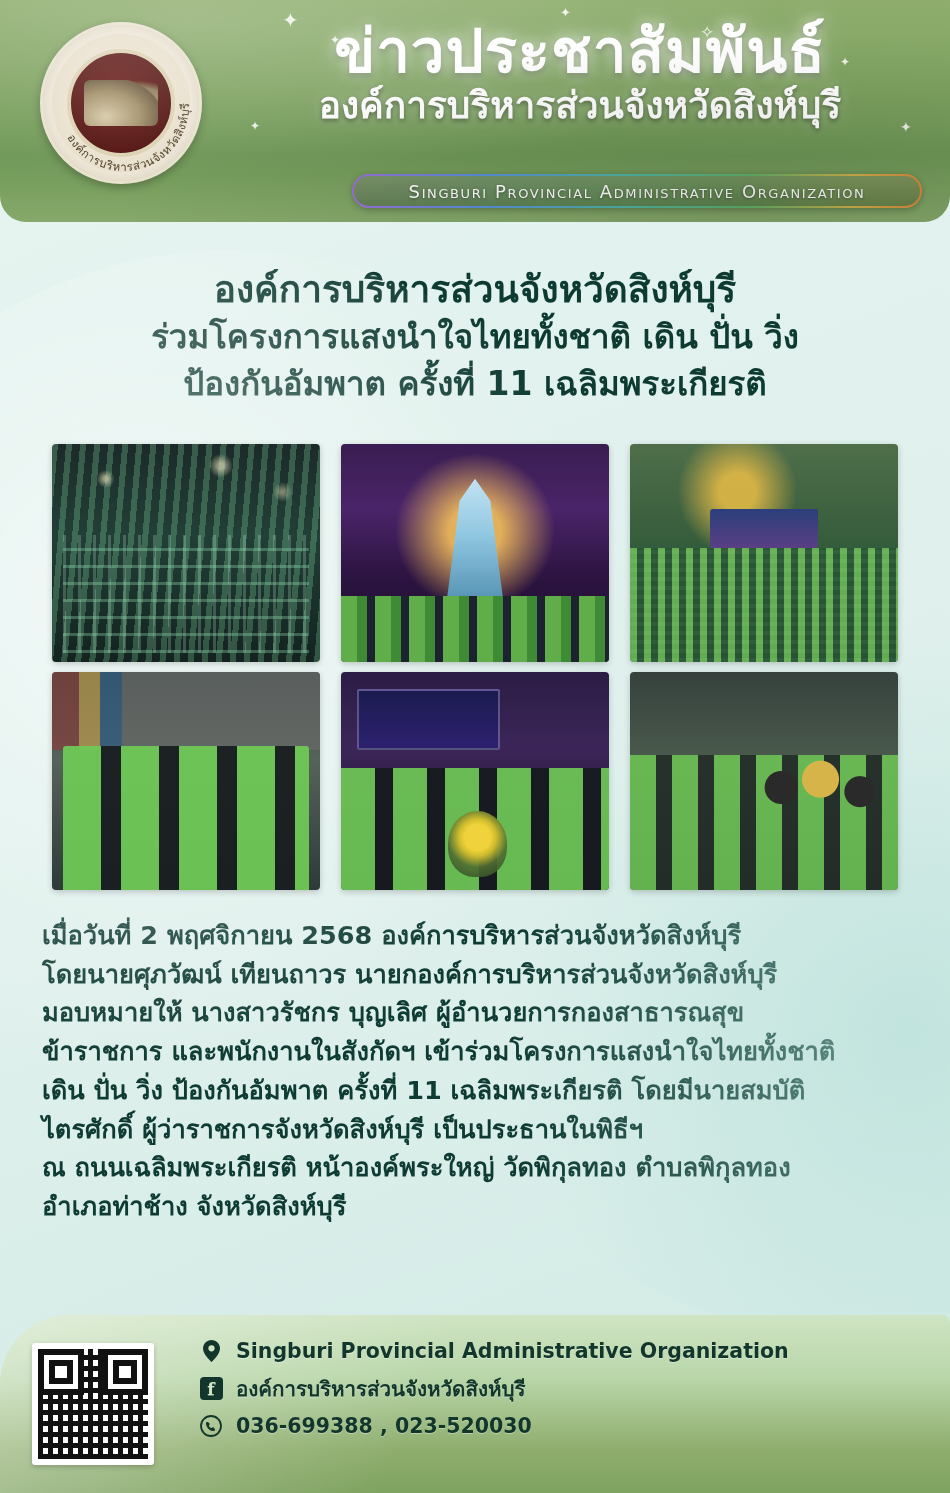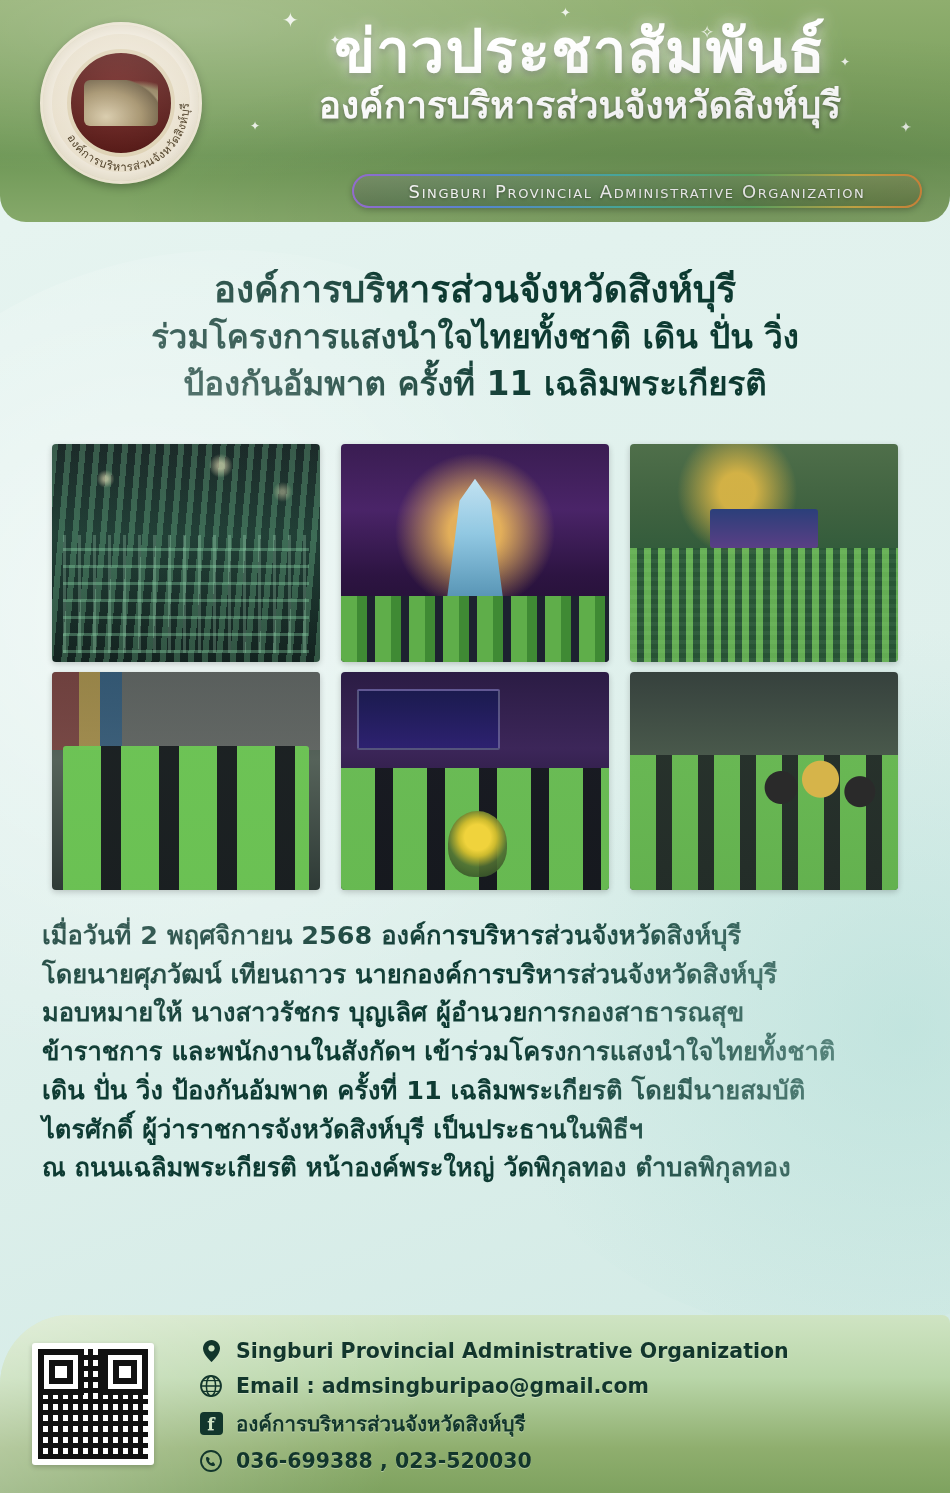--- a/index.html
+++ b/index.html
@@ -420,50 +420,39 @@
   </div>
 
   <div class="body-text">
     <p>เมื่อวันที่ 2 พฤศจิกายน 2568 องค์การบริหารส่วนจังหวัดสิงห์บุรี</p>
     <p>โดยนายศุภวัฒน์ เทียนถาวร นายกองค์การบริหารส่วนจังหวัดสิงห์บุรี</p>
     <p>มอบหมายให้ นางสาวรัชกร บุญเลิศ ผู้อำนวยการกองสาธารณสุข</p>
     <p>ข้าราชการ และพนักงานในสังกัดฯ เข้าร่วมโครงการแสงนำใจไทยทั้งชาติ</p>
     <p>เดิน ปั่น วิ่ง ป้องกันอัมพาต ครั้งที่ 11 เฉลิมพระเกียรติ โดยมีนายสมบัติ</p>
     <p>ไตรศักดิ์ ผู้ว่าราชการจังหวัดสิงห์บุรี เป็นประธานในพิธีฯ</p>
     <p>ณ ถนนเฉลิมพระเกียรติ หน้าองค์พระใหญ่ วัดพิกุลทอง ตำบลพิกุลทอง</p>
+    <p>อำเภอท่าช้าง จังหวัดสิงห์บุรี</p>
   </div>
 
   <div class="footer">
     <div class="qr">
       <div class="qr-inner"></div>
     </div>
 
     <div class="contacts">
       <div class="crow">
         <span class="ic">
           <svg width="17" height="22" viewBox="0 0 17 22" aria-hidden="true">
             <path d="M8.5 0C3.8 0 0 3.8 0 8.5C0 14.6 8.5 22 8.5 22S17 14.6 17 8.5C17 3.8 13.2 0 8.5 0Z" fill="#12362c"></path>
             <circle cx="8.5" cy="8.3" r="3.1" fill="#cfe4c3"></circle>
           </svg>
         </span>
         <span>Singburi Provincial Administrative Organization</span>
       </div>
 
-      <div class="crow">
-        <span class="ic">
-          <svg width="22" height="22" viewBox="0 0 22 22" aria-hidden="true">
-            <circle cx="11" cy="11" r="10" fill="none" stroke="#12362c" stroke-width="1.8"></circle>
-            <ellipse cx="11" cy="11" rx="4.6" ry="10" fill="none" stroke="#12362c" stroke-width="1.5"></ellipse>
-            <line x1="1" y1="11" x2="21" y2="11" stroke="#12362c" stroke-width="1.5"></line>
-            <line x1="2.6" y1="5.6" x2="19.4" y2="5.6" stroke="#12362c" stroke-width="1.2"></line>
-            <line x1="2.6" y1="16.4" x2="19.4" y2="16.4" stroke="#12362c" stroke-width="1.2"></line>
-          </svg>
-        </span>
-        <span>Email : admsingburipao@gmail.com</span>
-      </div>
 
       <div class="crow">
         <span class="ic">
           <span class="fb-ic">f</span>
         </span>
         <span>องค์การบริหารส่วนจังหวัดสิงห์บุรี</span>
       </div>
 
       <div class="crow">
         <span class="ic">

